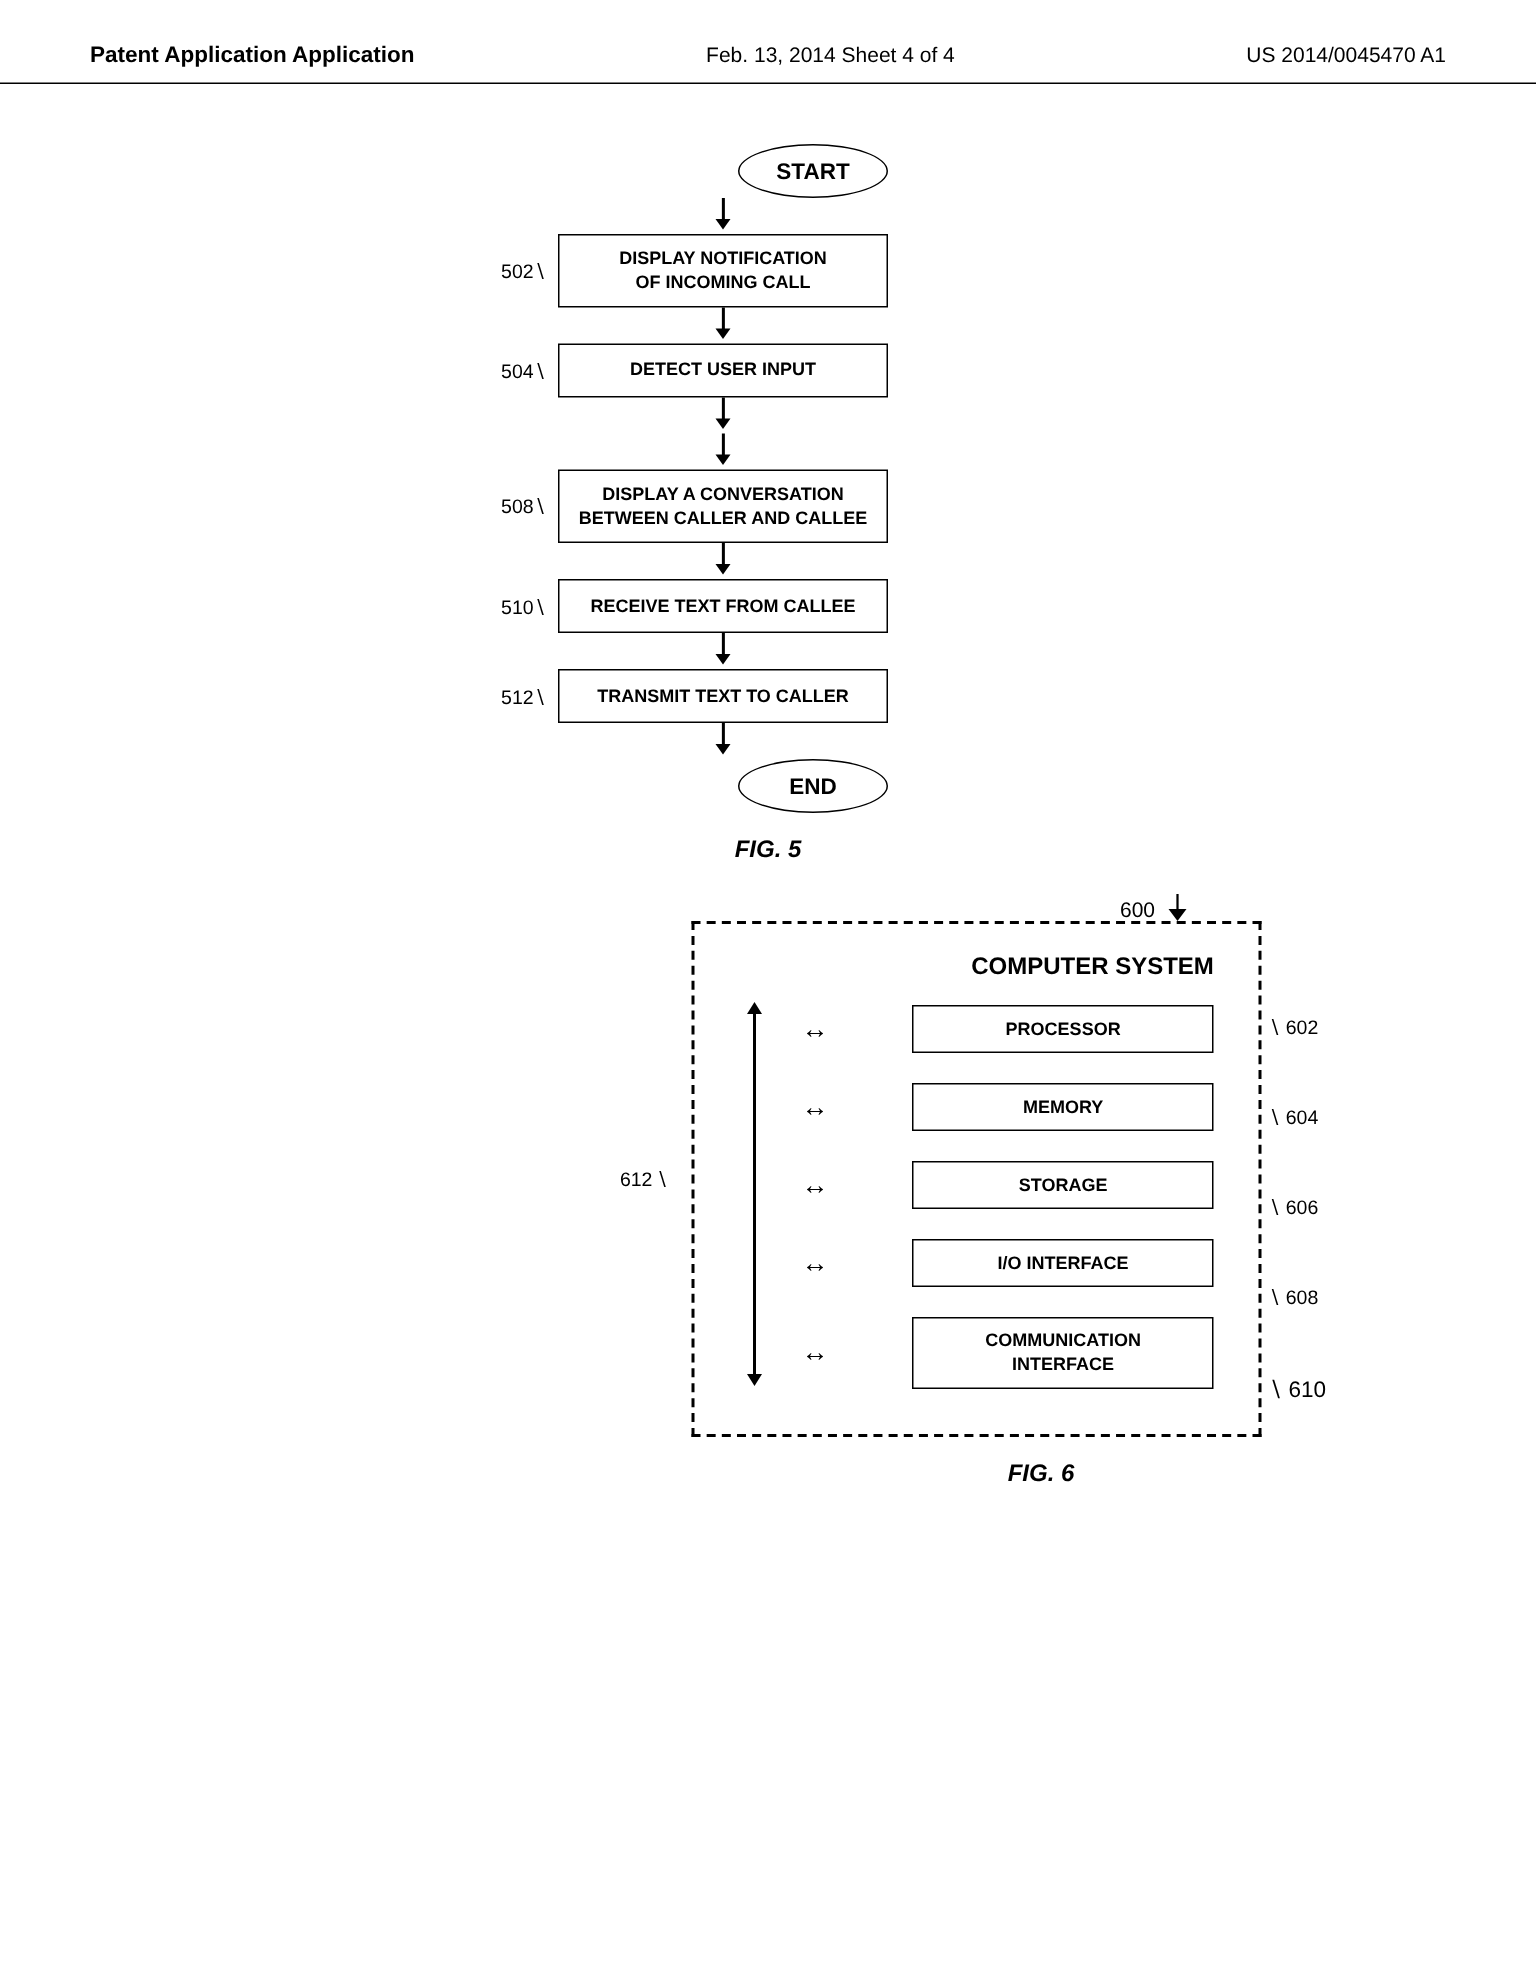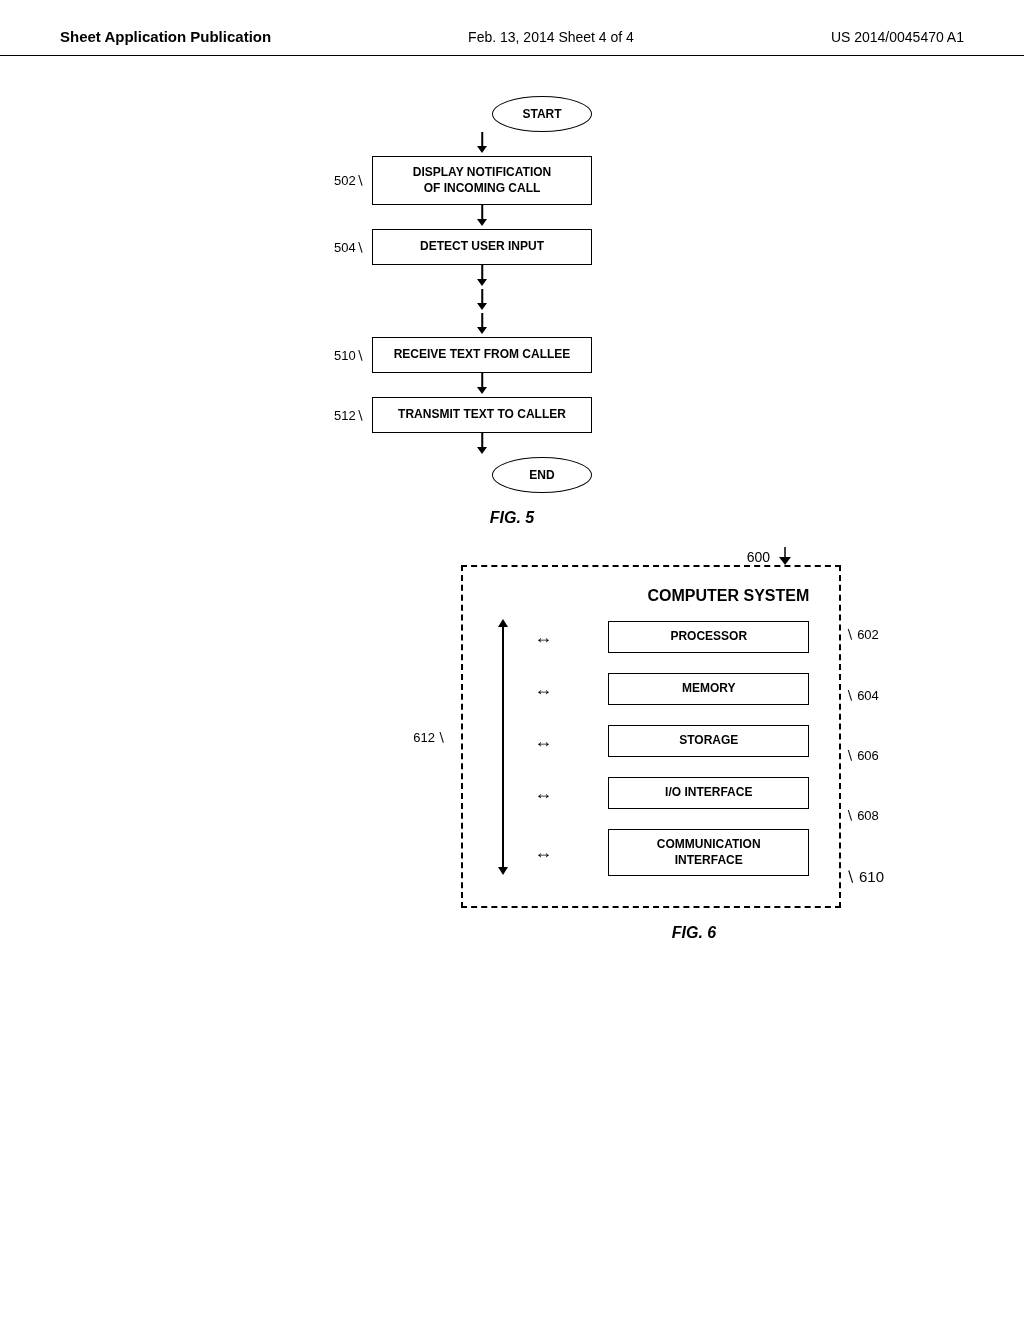--- a/index.html
+++ b/index.html
@@ -76,21 +76,21 @@
       display: flex;
       align-items: center;
       justify-content: center;
       line-height: 1.3;
     }
 
     .step-oval {
       border: 1.5px solid #000;
       border-radius: 50%;
       text-align: left;
-      font-size: 12px;
+      font-size: 15px;
       font-weight: bold;
       padding: 8px 24px;
       width: 100px;
       min-height: 36px;
       display: flex;
       align-items: center;
       justify-content: center;
     }
 
     .arrow-down {
@@ -195,21 +195,21 @@
       font-style: italic;
       font-weight: bold;
       margin-top: 16px;
       width: 380px;
     }
   </style>
 </head>
 <body>
 
 <div class="header">
-  <span class="header-left">Sheet Application Publication</span>
+  <span class="header-left">Patent Application Application</span>
   <span class="header-center">Feb. 13, 2014   Sheet 4 of 4</span>
   <span class="header-right">US 2014/0045470 A1</span>
 </div>
 
 <div class="content">
 
   <div class="fig5-container">
     <div class="flowchart">
 
       <div class="flow-row start-row">
@@ -228,20 +228,24 @@
       <div class="flow-row">
         <div class="step-label">504∖</div>
         <div class="step-box">DETECT USER INPUT</div>
       </div>
 
       <div class="arrow-down"></div>
 
 
       <div class="arrow-down"></div>
 
+      <div class="flow-row">
+        <div class="step-label">508∖</div>
+        <div class="step-box">DISPLAY A CONVERSATION<br>BETWEEN CALLER AND CALLEE</div>
+      </div>
 
       <div class="arrow-down"></div>
 
       <div class="flow-row">
         <div class="step-label">510∖</div>
         <div class="step-box">RECEIVE TEXT FROM CALLEE</div>
       </div>
 
       <div class="arrow-down"></div>
 

